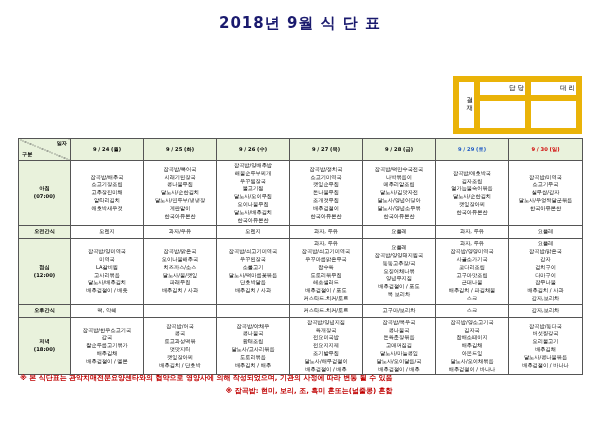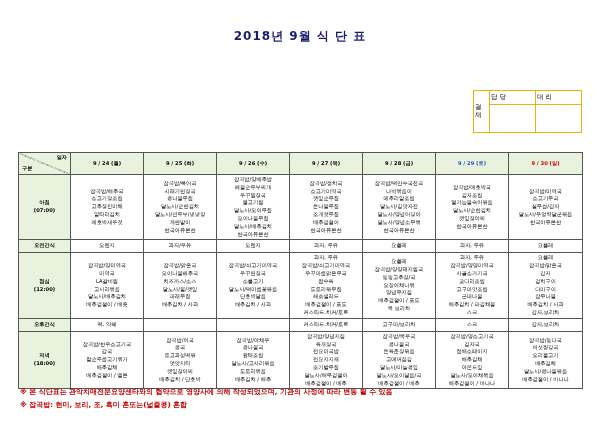--- a/index.html
+++ b/index.html
@@ -15,38 +15,38 @@
     overflow: hidden;
   }
   .page {
     position: relative;
     width: 600px;
     height: 424px;
     box-sizing: border-box;
   }
   .title {
     text-align: center;
-    font-size: 12px;
+    font-size: 15px;
     font-weight: bold;
     letter-spacing: 1px;
-    margin-top: 28px;
+    margin-top: 14px;
     color: #1a1a6e;
   }
   .approval-wrap {
     position: absolute;
     right: 18px;
     top: 62px;
   }
   table.approval {
     border-collapse: collapse;
     font-size: 6.5px;
   }
   table.approval td {
-    border: 1px solid #eab308;
-    text-align: left;
+    border: 6px solid #eab308;
+    text-align: right;
     vertical-align: middle;
   }
   .appr-label {
     width: 13px;
     height: 36px;
     line-height: 1.2;
   }
   .appr-head {
     width: 43px;
     height: 11px;
@@ -127,21 +127,21 @@
   }
   .notes {
     position: absolute;
     left: 20px;
     top: 358px;
     font-size: 7px;
     color: #c00000;
     font-weight: bold;
     line-height: 1.9;
   }
-  .notes div { white-space: nowrap; }
+  .notes div { white-space: nowrap; text-align: right; }
 </style>
 </head>
 <body>
 
 <div class="page">
 
   <div class="title">2018년 9월 식 단 표</div>
 
   <div class="approval-wrap">
     <table class="approval">

